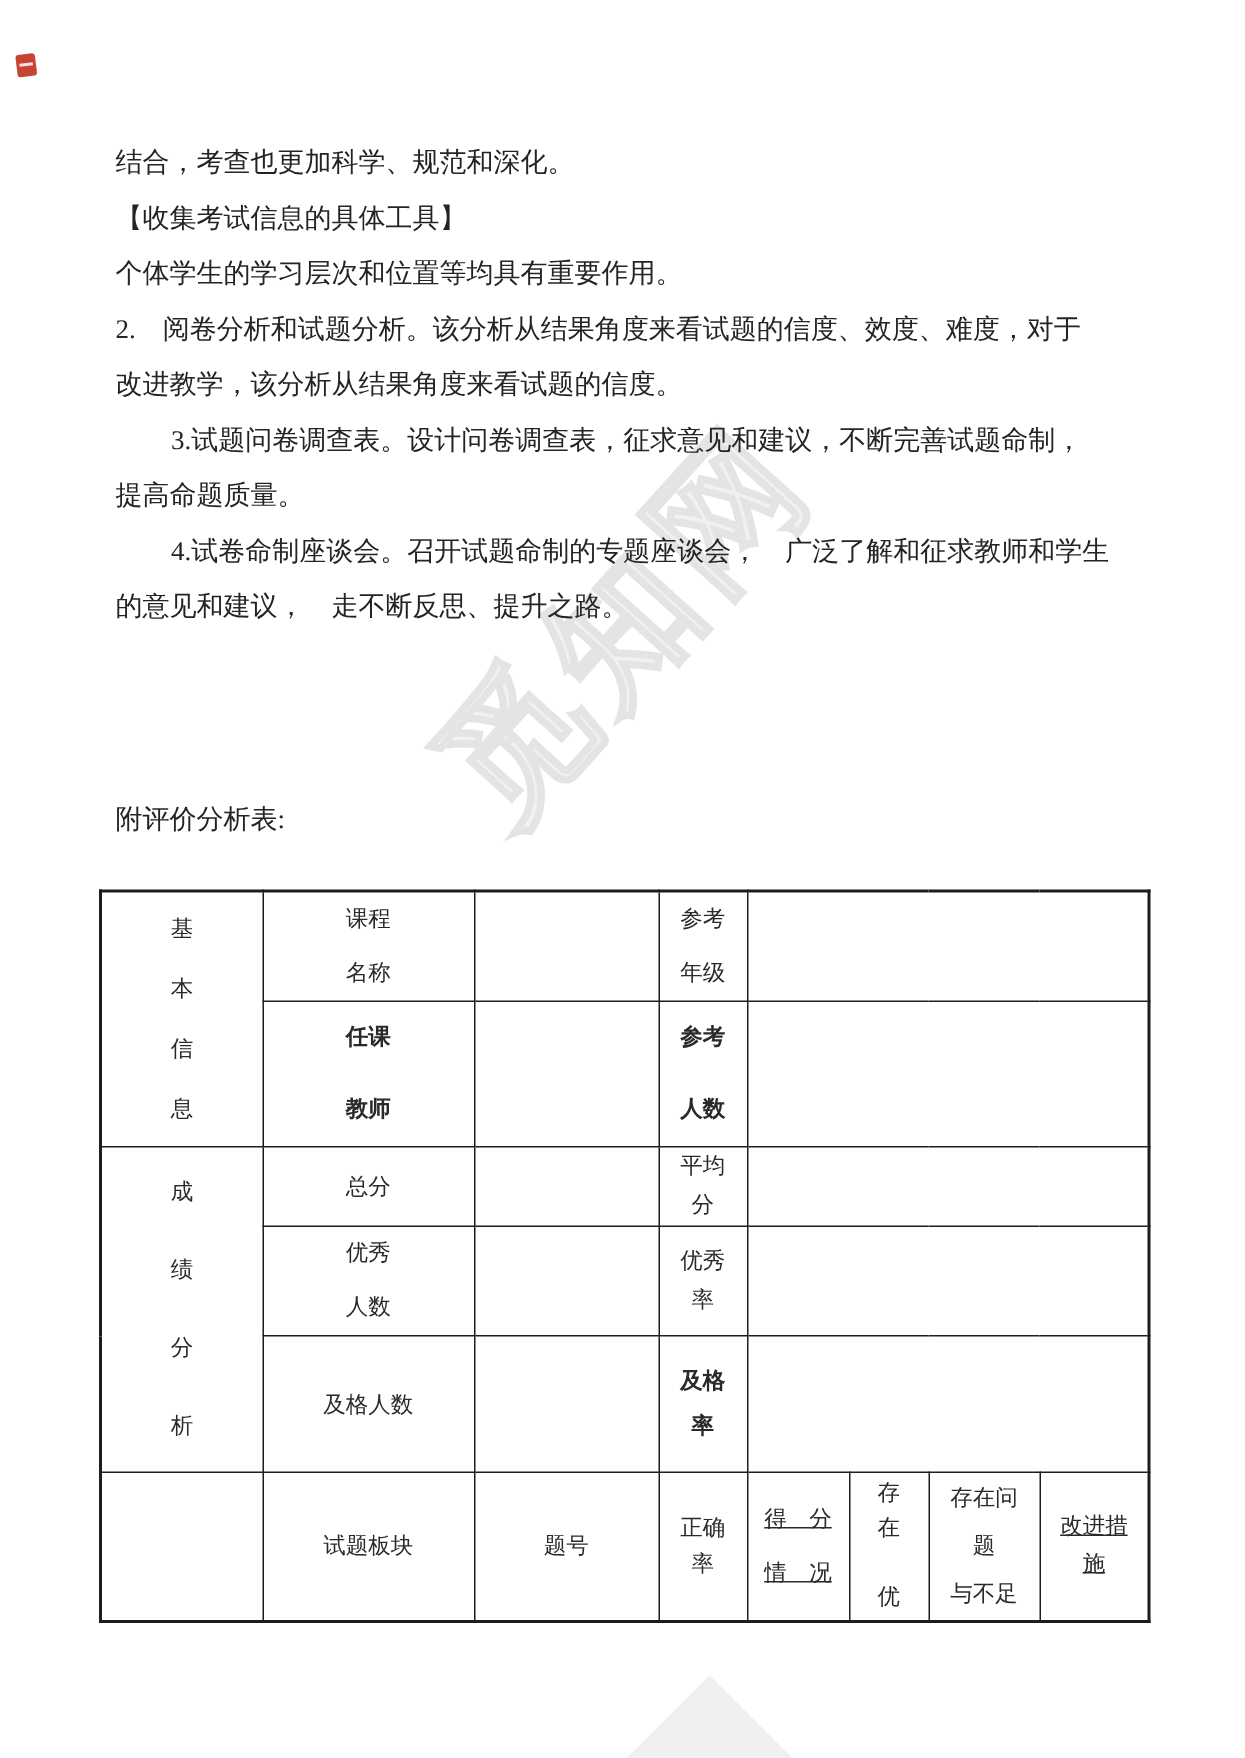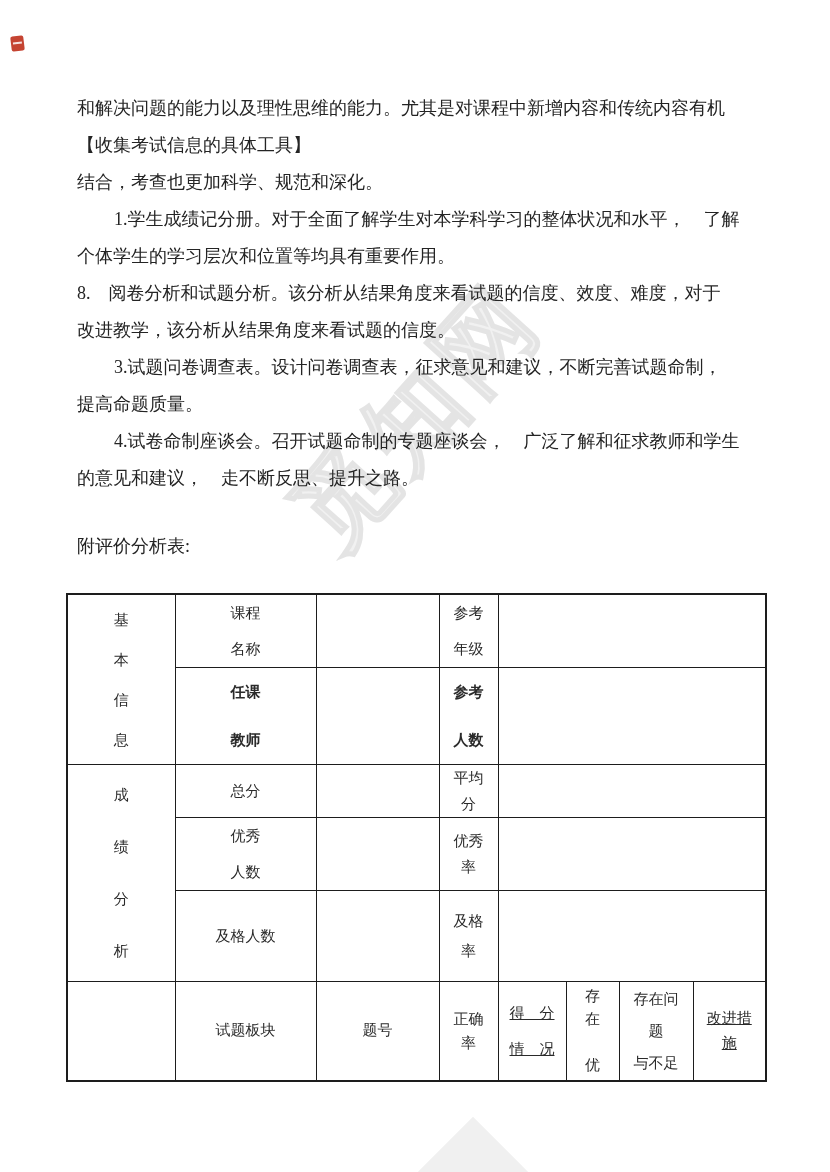--- a/index.html
+++ b/index.html
@@ -53,41 +53,39 @@
     border:1px solid #1d1d1d; padding:0;
     font-size:15px; color:#2a2a2a;
     text-align:center; vertical-align:middle;
     white-space:pre-line; overflow:hidden;
   }
   td.br2{ border-right-width:2px; }
   td.bb2{ border-bottom-width:2px;margin-left:12px; }
   td.bl2{ border-left-width:2px; }
   td.left{ text-align:left; padding-left:8px; }
   .lh23{ line-height:23px; } .lh24{ line-height:24px; } .lh25{ line-height:25px;text-decoration:underline; }
-  .lh26{ line-height:26px; } .lh30{ line-height:30px; } .lh32{ line-height:32px; }
+  .lh26{ line-height:26px; } .lh30{ line-height:30px;font-weight:bold; } .lh32{ line-height:32px; }
   .lh36{ line-height:36px; } .lh40{ line-height:40px; } .lh48{ line-height:48px;font-weight:bold; }
   .lh50{ line-height:36px;text-decoration:underline; } .lh52{ line-height:52px; }
 </style>
 </head>
 <body>
 
 <div class="page">
 
   <div class="red-mark"></div>
 
   <div class="wm-main">觅知网</div>
   <div class="wm-diamond"></div>
 
   <div class="text-block">
-    <div class="line">和解决问题的能力以及理性思维的能力。尤其是对课程中新增内容和传统内容有机</div>
+    <div class="line">结合，考查也更加科学、规范和深化。</div>
     <div class="line">【收集考试信息的具体工具】</div>
-    <div class="line">结合，考查也更加科学、规范和深化。</div>
-    <div class="line indent">1.学生成绩记分册。对于全面了解学生对本学科学习的整体状况和水平，　了解</div>
     <div class="line">个体学生的学习层次和位置等均具有重要作用。</div>
-    <div class="line">8.　阅卷分析和试题分析。该分析从结果角度来看试题的信度、效度、难度，对于</div>
+    <div class="line">2.　阅卷分析和试题分析。该分析从结果角度来看试题的信度、效度、难度，对于</div>
     <div class="line">改进教学，该分析从结果角度来看试题的信度。</div>
     <div class="line indent">3.试题问卷调查表。设计问卷调查表，征求意见和建议，不断完善试题命制，</div>
     <div class="line">提高命题质量。</div>
     <div class="line indent">4.试卷命制座谈会。召开试题命制的专题座谈会，　广泛了解和征求教师和学生</div>
     <div class="line">的意见和建议，　走不断反思、提升之路。</div>
   </div>
 
   <div class="caption">附评价分析表:</div>
 
   <table class="eval">

